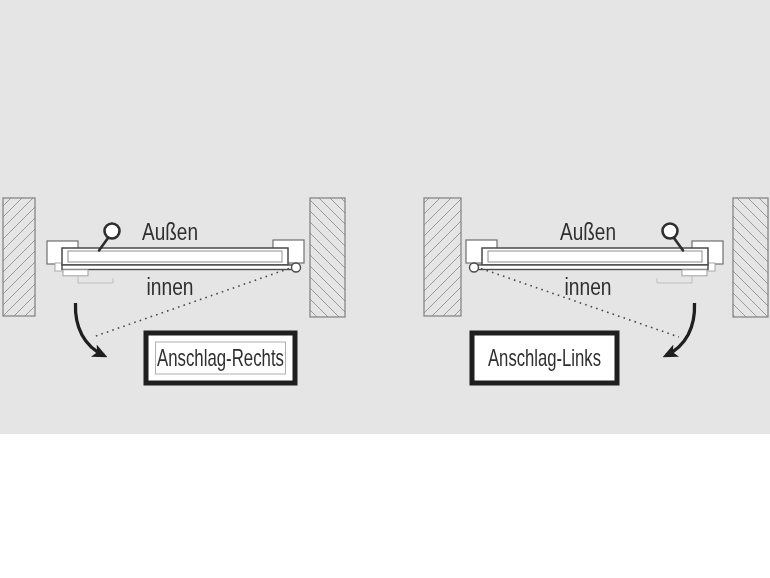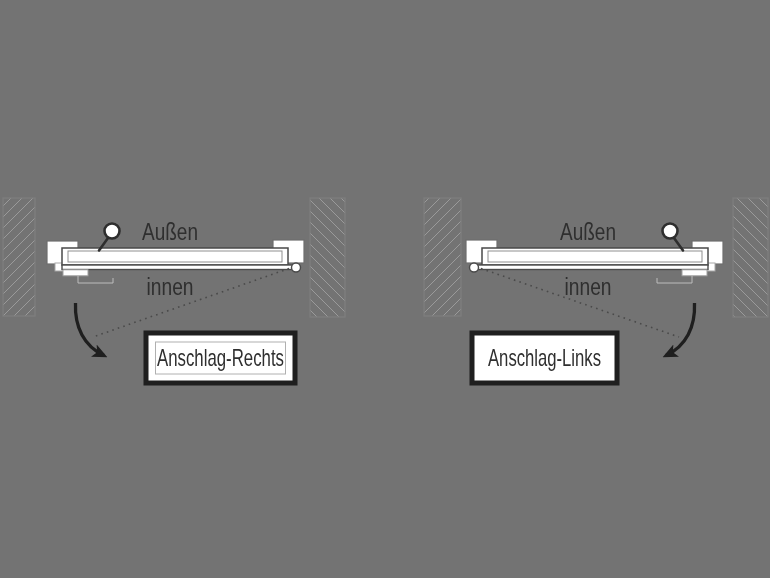--- a/index.html
+++ b/index.html
@@ -3,22 +3,22 @@
 <meta charset="utf-8">
 <style>
   html, body {
     margin: 0;
     padding: 0;
     background: #ffffff;
   }
   #stage {
     position: relative;
     width: 770px;
-    height: 578px;
-    background: #737373;
+    height: 434px;
+    background: #e5e5e5;
     overflow: hidden;
     font-family: "Liberation Sans", sans-serif;
     text-align: center;
   }
   svg { display: block; }
   text {
     font-family: "Liberation Sans", sans-serif;
     fill: #2f2f2f;
   }
   .dia-label { font-size: 23px; }

